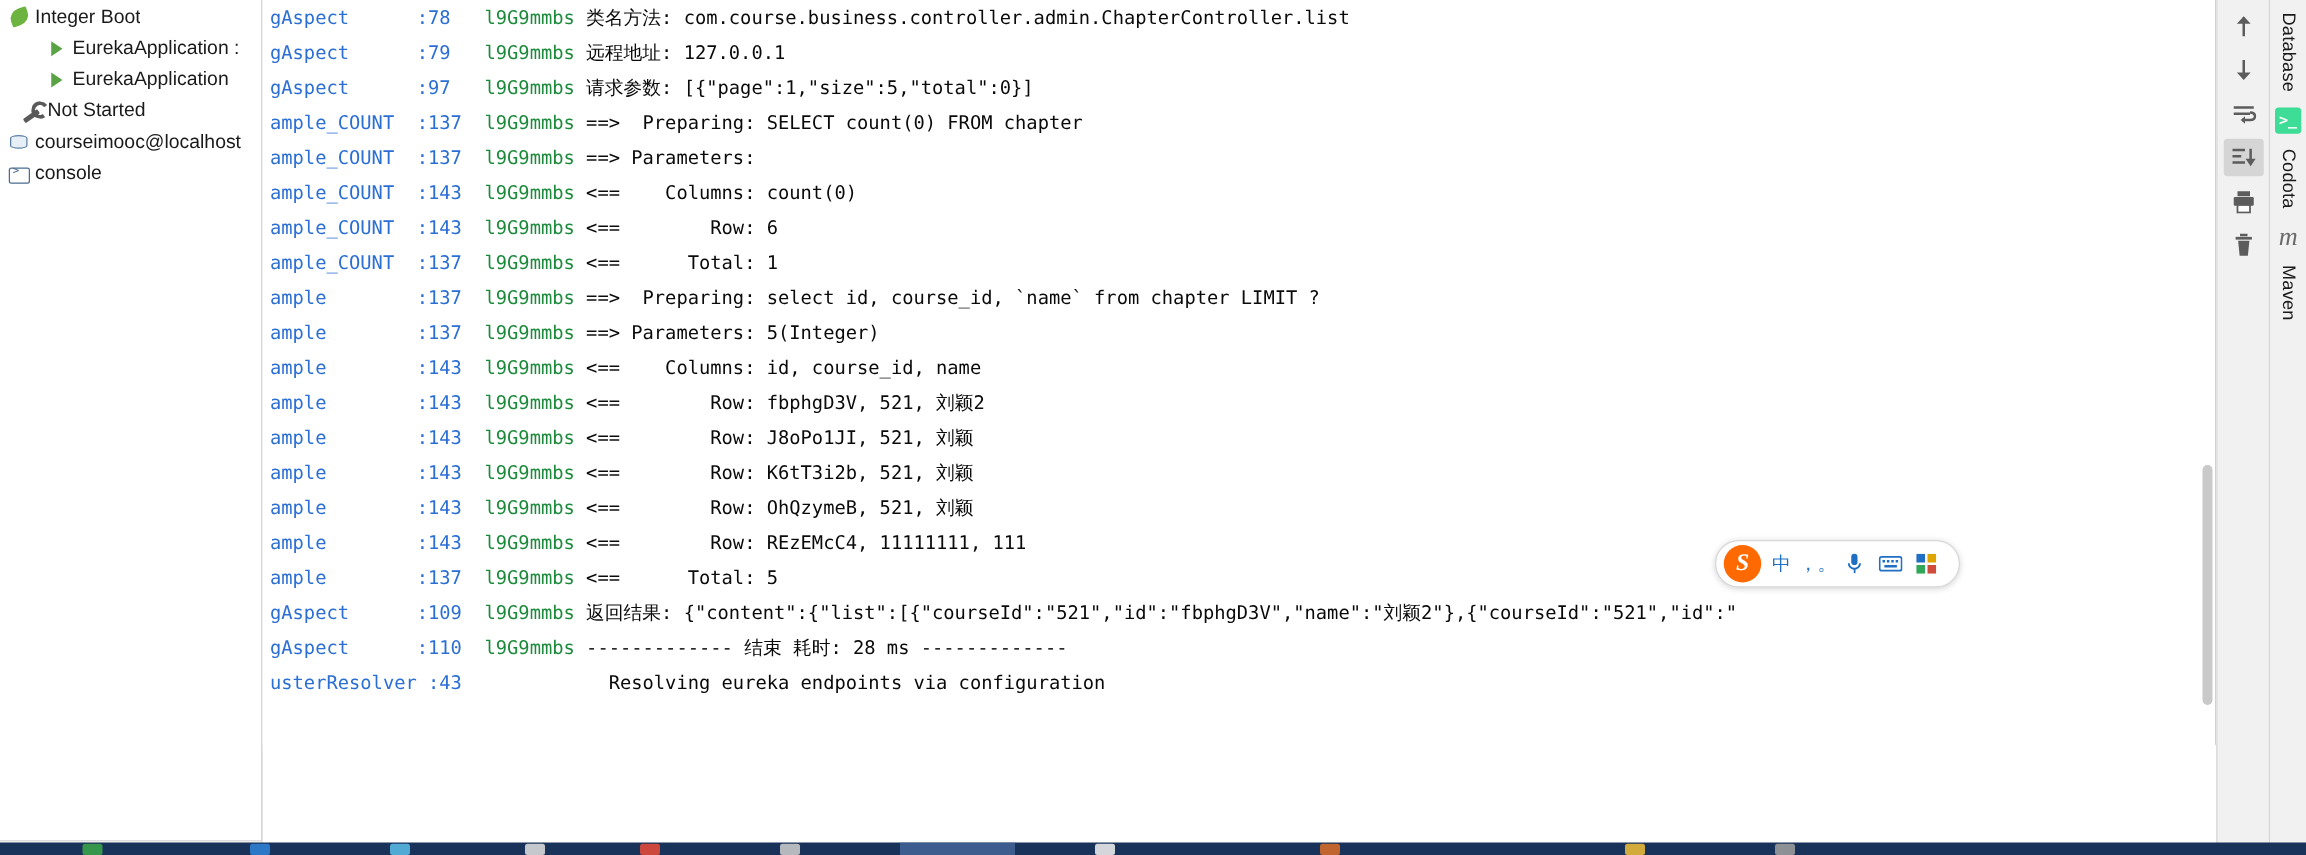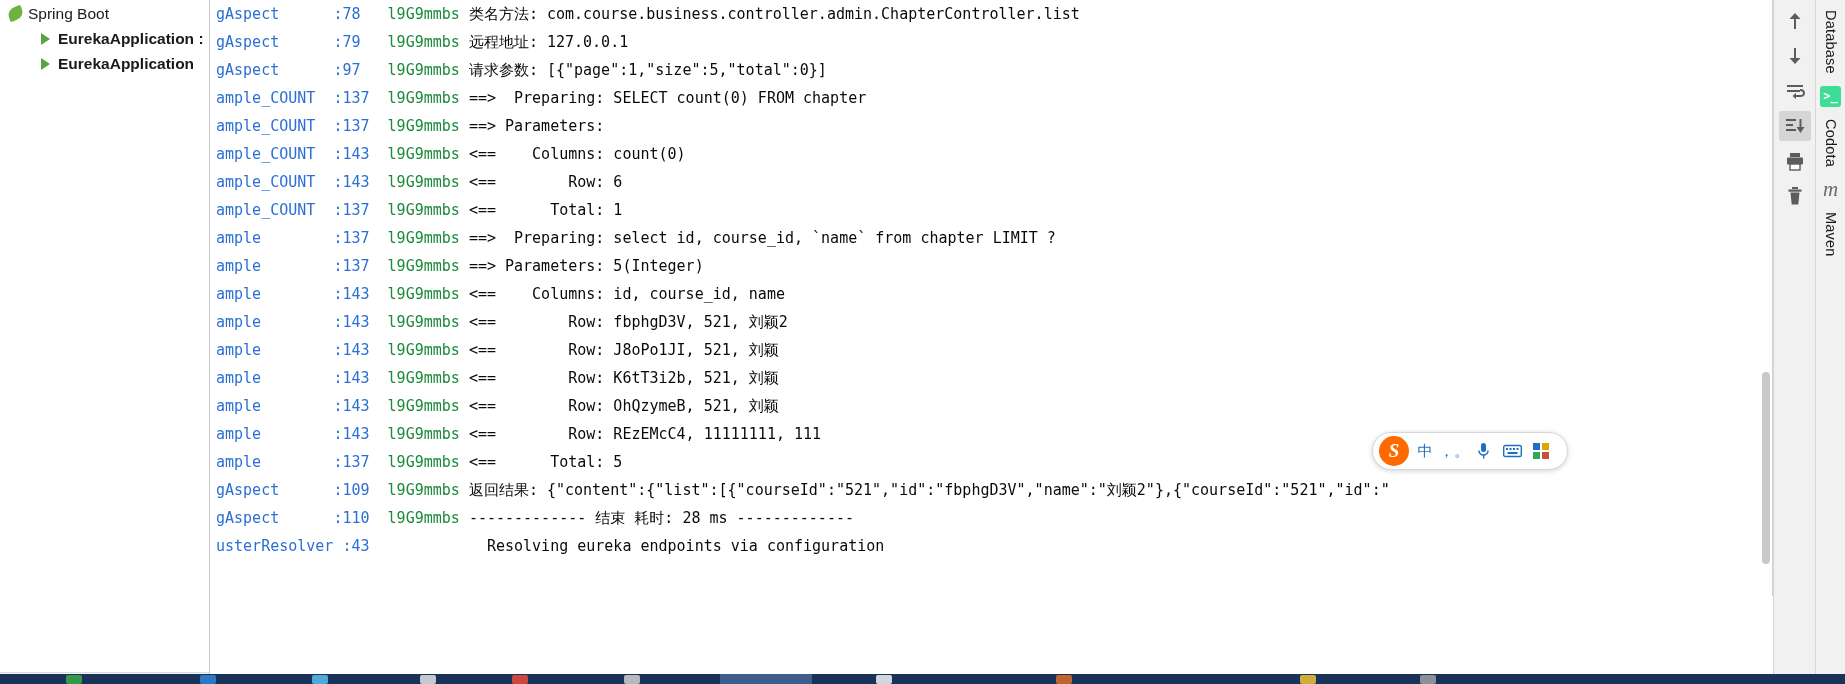--- a/index.html
+++ b/index.html
@@ -40,21 +40,21 @@
   }
   .tree-row.selected {
     background: #2f7fd1;
     color: #ffffff;
   }
   .tree-row .ind { display: inline-block; }
   .ind-0 { width: 6px; }
   .ind-1 { width: 16px; }
   .ind-2 { width: 36px; }
   .tree-label { overflow: hidden; }
-  .tree-label.bold { font-weight: bold; }
+  .tree-label.bold { font-weight: normal; }
   .icon-slot {
     display: inline-flex;
     align-items: center;
     justify-content: center;
     width: 18px; height: 18px;
     margin-right: 4px;
     flex: 0 0 auto;
   }
   .tri {
     width: 0; height: 0;
@@ -337,36 +337,59 @@
 
 <div id="app">
 
   <div class="tree">
     <div id="tree-rows">
         <div class="tree-row">
           <span class="ind ind-0"></span>
           <span class="icon-slot">
             <span class="spring-leaf"></span>
           </span>
-          <span class="tree-label">Spring Boot</span>
+          <span class="tree-label">Integer Boot</span>
         </div>
         <div class="tree-row">
           <span class="ind ind-2"></span>
           <span class="icon-slot">
             <span class="tri"></span>
           </span>
           <span class="tree-label bold">EurekaApplication :</span>
         </div>
         <div class="tree-row">
           <span class="ind ind-2"></span>
           <span class="icon-slot">
             <span class="tri"></span>
           </span>
           <span class="tree-label bold">EurekaApplication</span>
         </div>
+        <div class="tree-row">
+          <span class="ind ind-1"></span>
+          <span class="icon-slot">
+            <span class="wrench"></span>
+          </span>
+          <span class="tree-label">Not Started</span>
+        </div>
+        <div class="tree-row">
+          <span class="ind ind-0"></span>
+          <span class="icon-slot">
+            <span class="db-icon">
+              <span class="cyl"></span>
+            </span>
+          </span>
+          <span class="tree-label">courseimooc@localhost</span>
+        </div>
+        <div class="tree-row">
+          <span class="ind ind-0"></span>
+          <span class="icon-slot">
+            <span class="console-icon"></span>
+          </span>
+          <span class="tree-label">console</span>
+        </div>
       </div>
     <div class="tree-hscroll">
       <div class="thumb"></div>
     </div>
   </div>
 
   <div class="console-wrap">
     <div class="log" id="log-body"><div class="log-line"><span class="c-blue">gAspect</span><span class="c-black">      </span><span class="c-blue">:78</span><span class="c-black">   </span><span class="c-green">l9G9mmbs</span><span class="c-black"> </span><span class="c-black">类名方法: com.course.business.controller.admin.ChapterController.list</span></div><div class="log-line"><span class="c-blue">gAspect</span><span class="c-black">      </span><span class="c-blue">:79</span><span class="c-black">   </span><span class="c-green">l9G9mmbs</span><span class="c-black"> </span><span class="c-black">远程地址: 127.0.0.1</span></div><div class="log-line"><span class="c-blue">gAspect</span><span class="c-black">      </span><span class="c-blue">:97</span><span class="c-black">   </span><span class="c-green">l9G9mmbs</span><span class="c-black"> </span><span class="c-black">请求参数: [{"page":1,"size":5,"total":0}]</span></div><div class="log-line"><span class="c-blue">ample_COUNT</span><span class="c-black">  </span><span class="c-blue">:137</span><span class="c-black">  </span><span class="c-green">l9G9mmbs</span><span class="c-black"> </span><span class="c-black">==&gt;  Preparing: SELECT count(0) FROM chapter</span></div><div class="log-line"><span class="c-blue">ample_COUNT</span><span class="c-black">  </span><span class="c-blue">:137</span><span class="c-black">  </span><span class="c-green">l9G9mmbs</span><span class="c-black"> </span><span class="c-black">==&gt; Parameters:</span></div><div class="log-line"><span class="c-blue">ample_COUNT</span><span class="c-black">  </span><span class="c-blue">:143</span><span class="c-black">  </span><span class="c-green">l9G9mmbs</span><span class="c-black"> </span><span class="c-black">&lt;==    Columns: count(0)</span></div><div class="log-line"><span class="c-blue">ample_COUNT</span><span class="c-black">  </span><span class="c-blue">:143</span><span class="c-black">  </span><span class="c-green">l9G9mmbs</span><span class="c-black"> </span><span class="c-black">&lt;==        Row: 6</span></div><div class="log-line"><span class="c-blue">ample_COUNT</span><span class="c-black">  </span><span class="c-blue">:137</span><span class="c-black">  </span><span class="c-green">l9G9mmbs</span><span class="c-black"> </span><span class="c-black">&lt;==      Total: 1</span></div><div class="log-line"><span class="c-blue">ample</span><span class="c-black">        </span><span class="c-blue">:137</span><span class="c-black">  </span><span class="c-green">l9G9mmbs</span><span class="c-black"> </span><span class="c-black">==&gt;  Preparing: select id, course_id, `name` from chapter LIMIT ?</span></div><div class="log-line"><span class="c-blue">ample</span><span class="c-black">        </span><span class="c-blue">:137</span><span class="c-black">  </span><span class="c-green">l9G9mmbs</span><span class="c-black"> </span><span class="c-black">==&gt; Parameters: 5(Integer)</span></div><div class="log-line"><span class="c-blue">ample</span><span class="c-black">        </span><span class="c-blue">:143</span><span class="c-black">  </span><span class="c-green">l9G9mmbs</span><span class="c-black"> </span><span class="c-black">&lt;==    Columns: id, course_id, name</span></div><div class="log-line"><span class="c-blue">ample</span><span class="c-black">        </span><span class="c-blue">:143</span><span class="c-black">  </span><span class="c-green">l9G9mmbs</span><span class="c-black"> </span><span class="c-black">&lt;==        Row: fbphgD3V, 521, 刘颖2</span></div><div class="log-line"><span class="c-blue">ample</span><span class="c-black">        </span><span class="c-blue">:143</span><span class="c-black">  </span><span class="c-green">l9G9mmbs</span><span class="c-black"> </span><span class="c-black">&lt;==        Row: J8oPo1JI, 521, 刘颖</span></div><div class="log-line"><span class="c-blue">ample</span><span class="c-black">        </span><span class="c-blue">:143</span><span class="c-black">  </span><span class="c-green">l9G9mmbs</span><span class="c-black"> </span><span class="c-black">&lt;==        Row: K6tT3i2b, 521, 刘颖</span></div><div class="log-line"><span class="c-blue">ample</span><span class="c-black">        </span><span class="c-blue">:143</span><span class="c-black">  </span><span class="c-green">l9G9mmbs</span><span class="c-black"> </span><span class="c-black">&lt;==        Row: OhQzymeB, 521, 刘颖</span></div><div class="log-line"><span class="c-blue">ample</span><span class="c-black">        </span><span class="c-blue">:143</span><span class="c-black">  </span><span class="c-green">l9G9mmbs</span><span class="c-black"> </span><span class="c-black">&lt;==        Row: REzEMcC4, 11111111, 111</span></div><div class="log-line"><span class="c-blue">ample</span><span class="c-black">        </span><span class="c-blue">:137</span><span class="c-black">  </span><span class="c-green">l9G9mmbs</span><span class="c-black"> </span><span class="c-black">&lt;==      Total: 5</span></div><div class="log-line"><span class="c-blue">gAspect</span><span class="c-black">      </span><span class="c-blue">:109</span><span class="c-black">  </span><span class="c-green">l9G9mmbs</span><span class="c-black"> </span><span class="c-black">返回结果: {"content":{"list":[{"courseId":"521","id":"fbphgD3V","name":"刘颖2"},{"courseId":"521","id":"</span></div><div class="log-line"><span class="c-blue">gAspect</span><span class="c-black">      </span><span class="c-blue">:110</span><span class="c-black">  </span><span class="c-green">l9G9mmbs</span><span class="c-black"> </span><span class="c-black">------------- 结束 耗时: 28 ms -------------</span></div><div class="log-line"><span class="c-blue">usterResolver</span><span class="c-black"> </span><span class="c-blue">:43</span><span class="c-black">   </span><span class="c-green"></span><span class="c-black">          </span><span class="c-black">Resolving eureka endpoints via configuration</span></div></div>
     <div class="v-scroll">
       <div class="thumb"></div>

